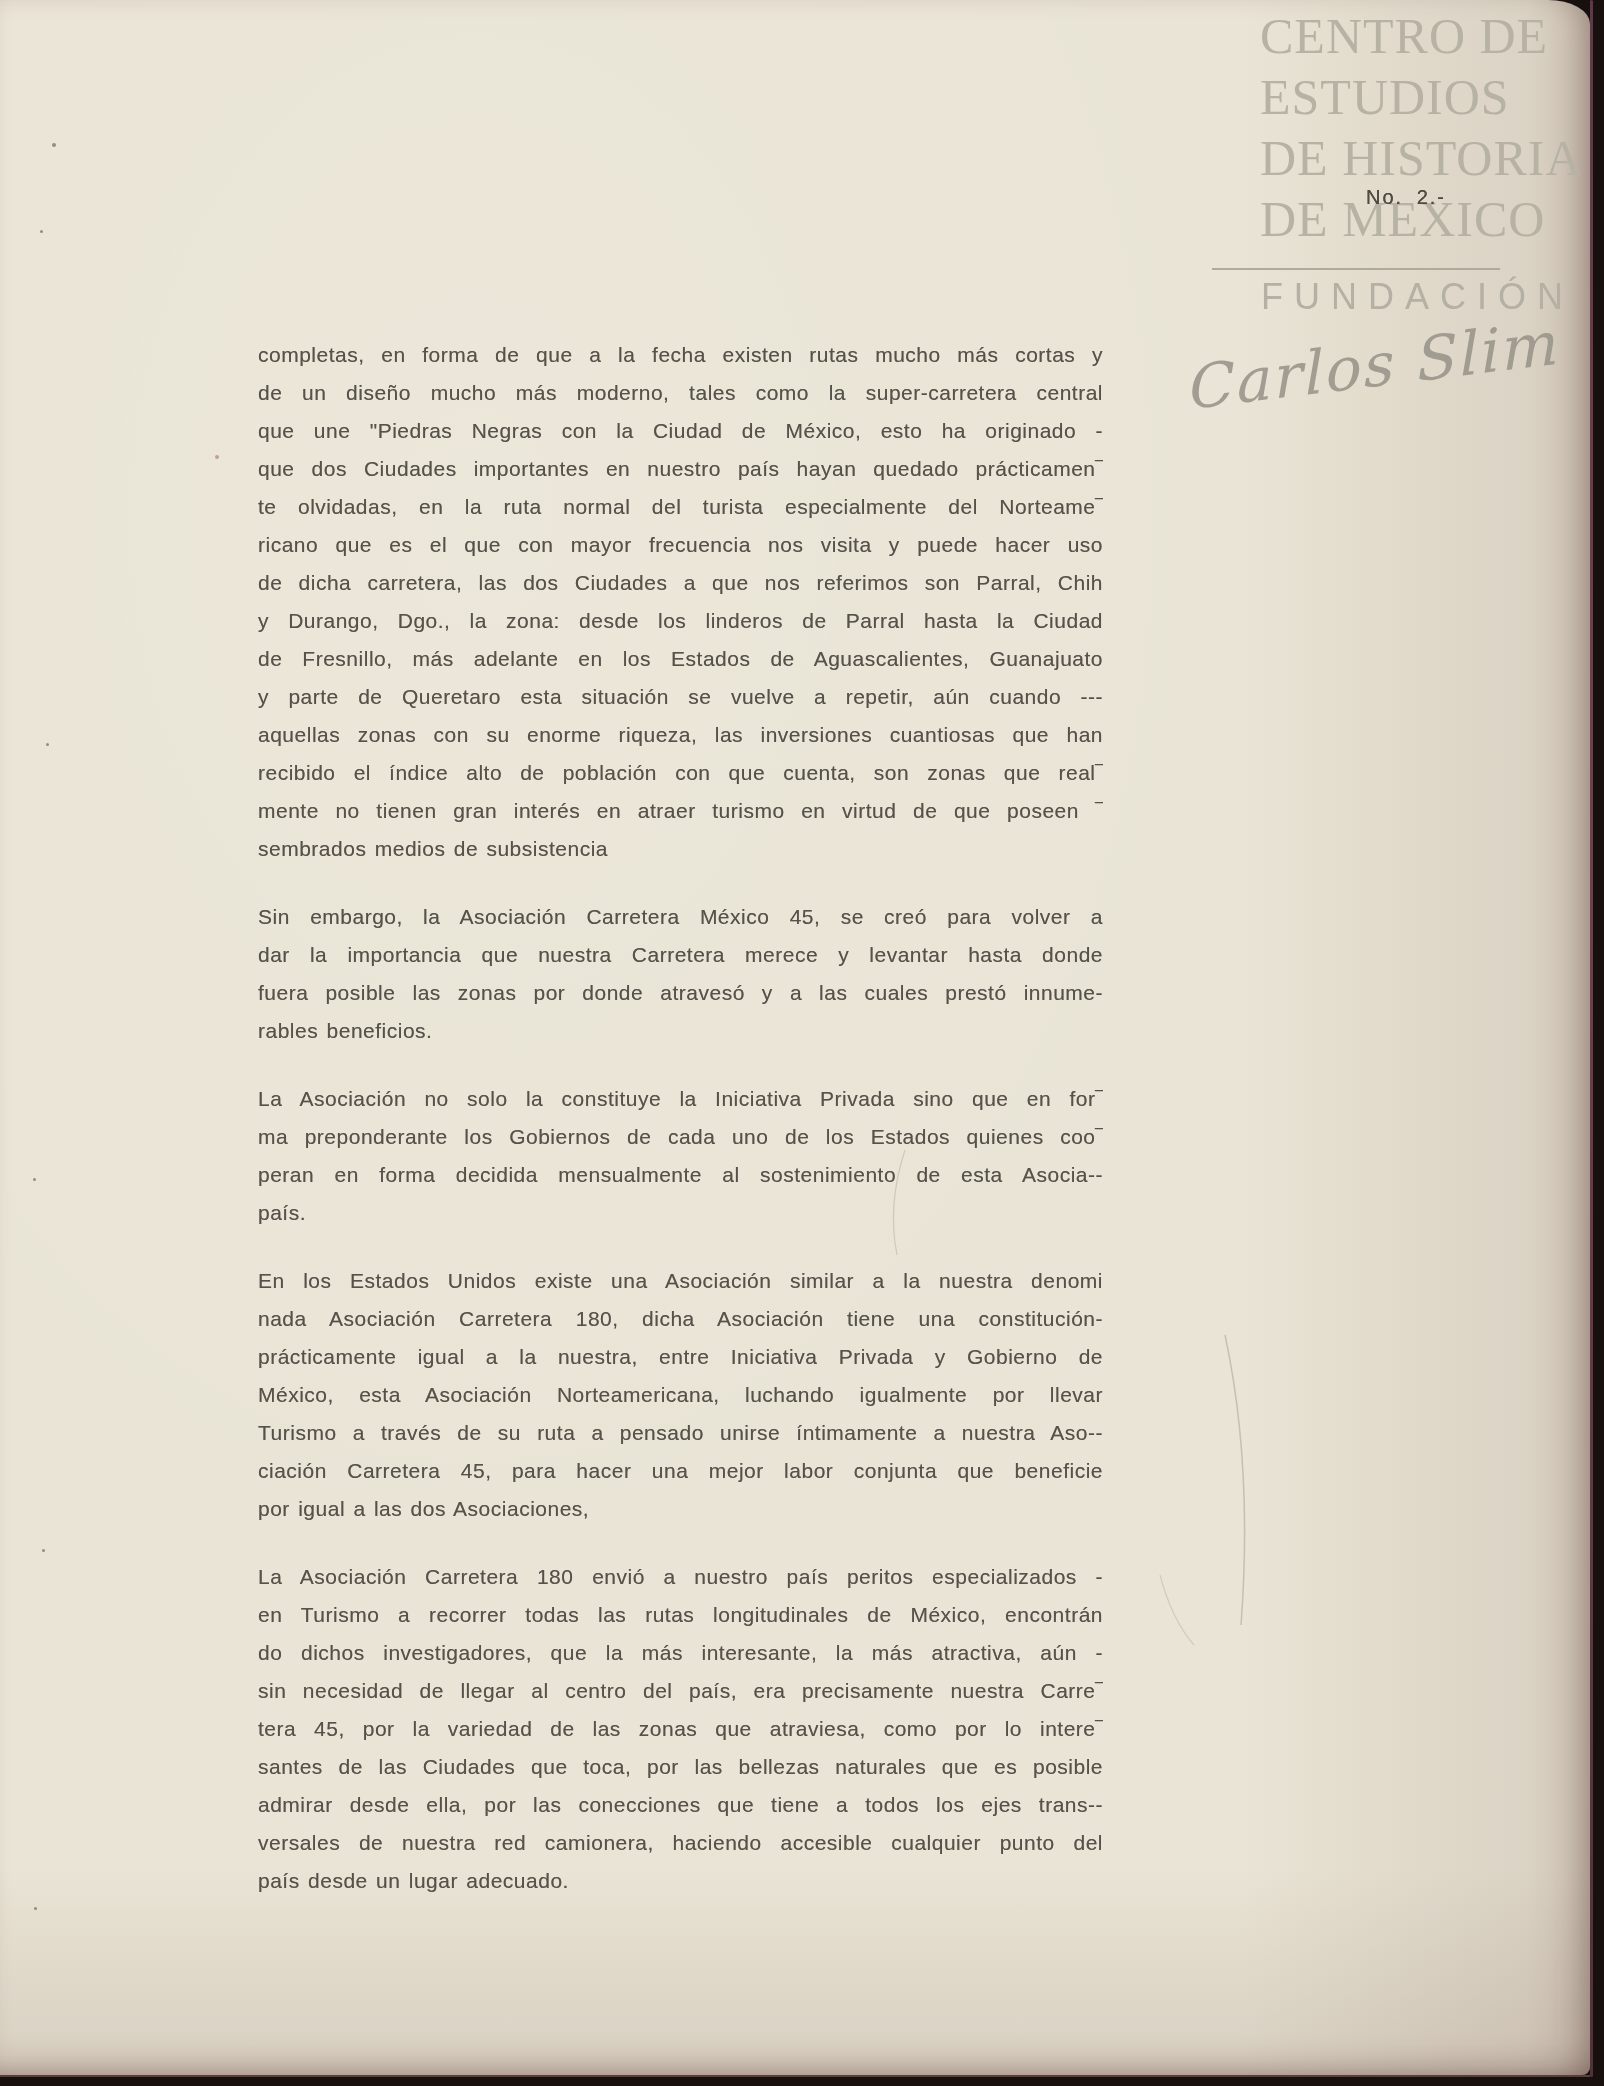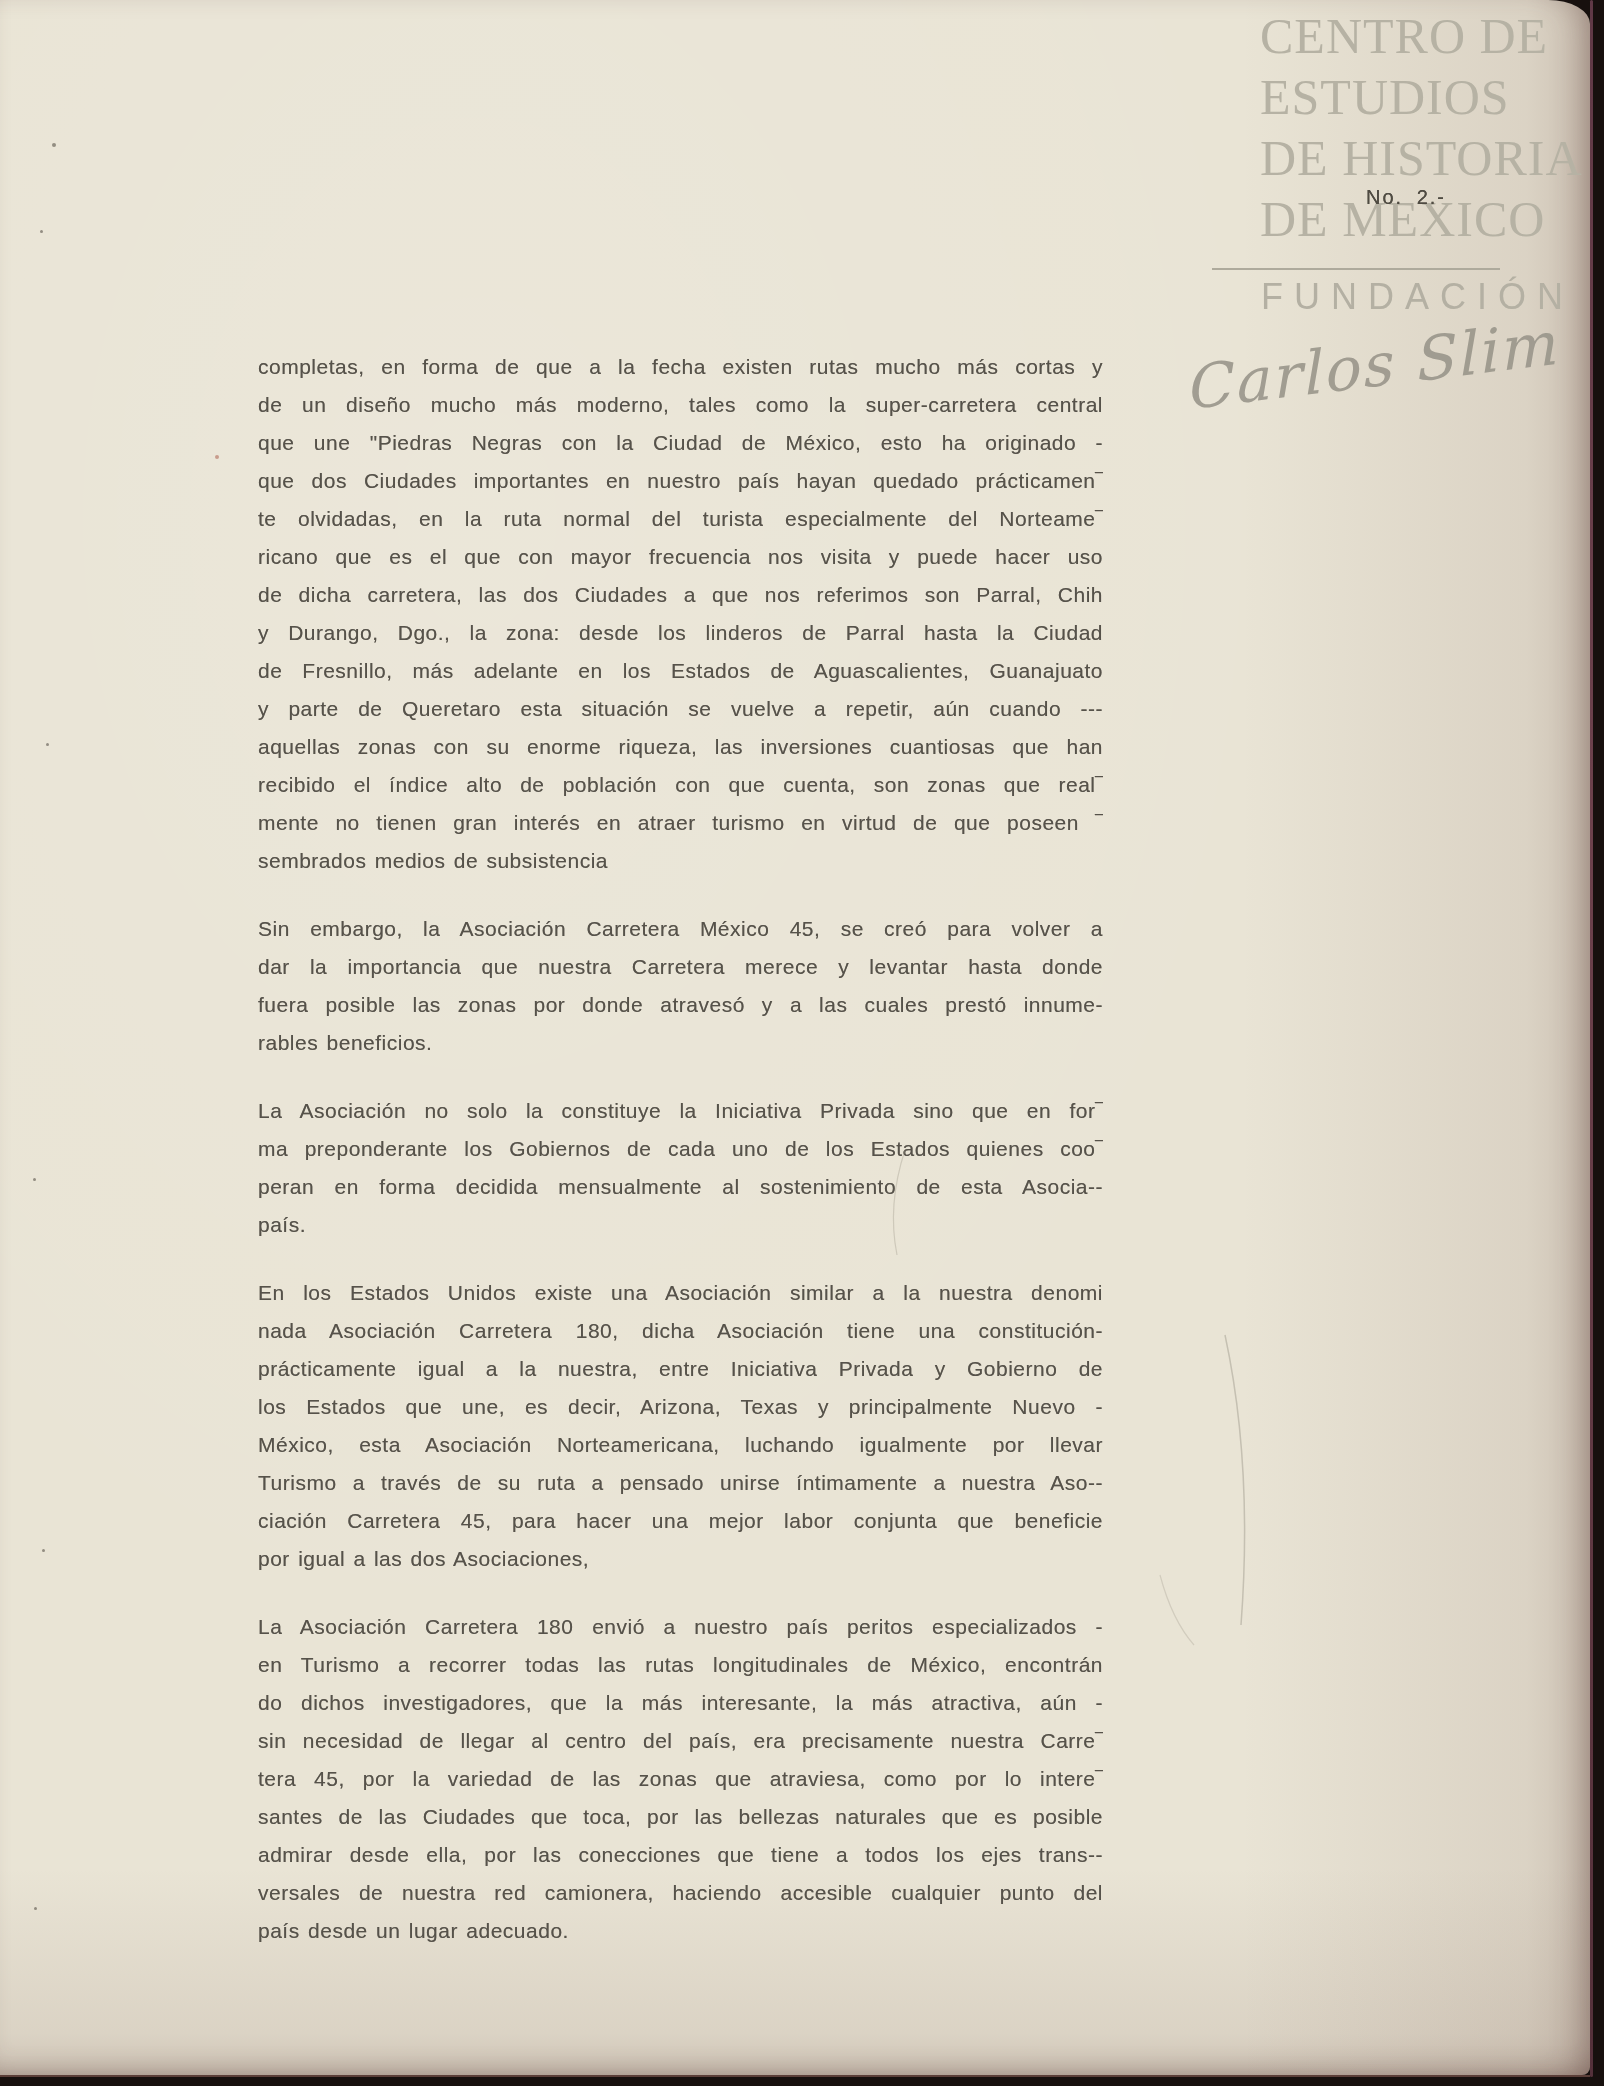--- a/index.html
+++ b/index.html
@@ -47,21 +47,21 @@
     font-family:"DejaVu Serif",serif;font-style:italic;
     font-size:60px;color:#9a968b;letter-spacing:2px;white-space:nowrap;
     transform:rotate(-7deg) skewX(-6deg);opacity:.9;
   }
   .no2{
     position:absolute;left:1366px;top:186px;
     font-size:20px;color:#4f4b42;letter-spacing:2px;word-spacing:6px;
     text-shadow:0 0 .5px #4f4b42;
   }
   .doc{
-    position:absolute;left:258px;top:348px;width:845px;
+    position:absolute;left:258px;top:336px;width:845px;
     font-size:21px;line-height:38px;letter-spacing:.5px;word-spacing:2px;
     color:#56524a;text-shadow:0 0 .5px rgba(86,82,74,.55);
   }
   .paragraph{margin:0 0 30px 0;}
   .line{text-align:justify;text-align-last:justify;text-justify:inter-word;height:38px;overflow:hidden;}
   .line.final{text-align-last:left;}
   .speck{position:absolute;border-radius:50%;background:#4a453c;opacity:.55;}
   .speck.red{background:#b06a5a;opacity:.6;}
   .crease{position:absolute;left:0;top:0;pointer-events:none;}
 </style>
@@ -146,21 +146,20 @@
           </div>
 
         <div class="paragraph">
 
             <div class="line">En los Estados Unidos existe una Asociación similar a la nuestra denomi</div>
 
             <div class="line">nada Asociación Carretera 180, dicha Asociación tiene una constitución-</div>
 
             <div class="line">prácticamente igual a la nuestra, entre Iniciativa Privada y Gobierno de</div>
 
-            <div class="line">los Estados que une, es decir, Arizona, Texas y principalmente Nuevo -</div>
 
             <div class="line">México, esta Asociación Norteamericana, luchando igualmente por llevar</div>
 
             <div class="line">Turismo a través de su ruta a pensado unirse íntimamente a nuestra Aso--</div>
 
             <div class="line">ciación Carretera 45, para hacer una mejor labor conjunta que beneficie</div>
 
             <div class="line final">por igual a las dos Asociaciones,</div>
           </div>
 

